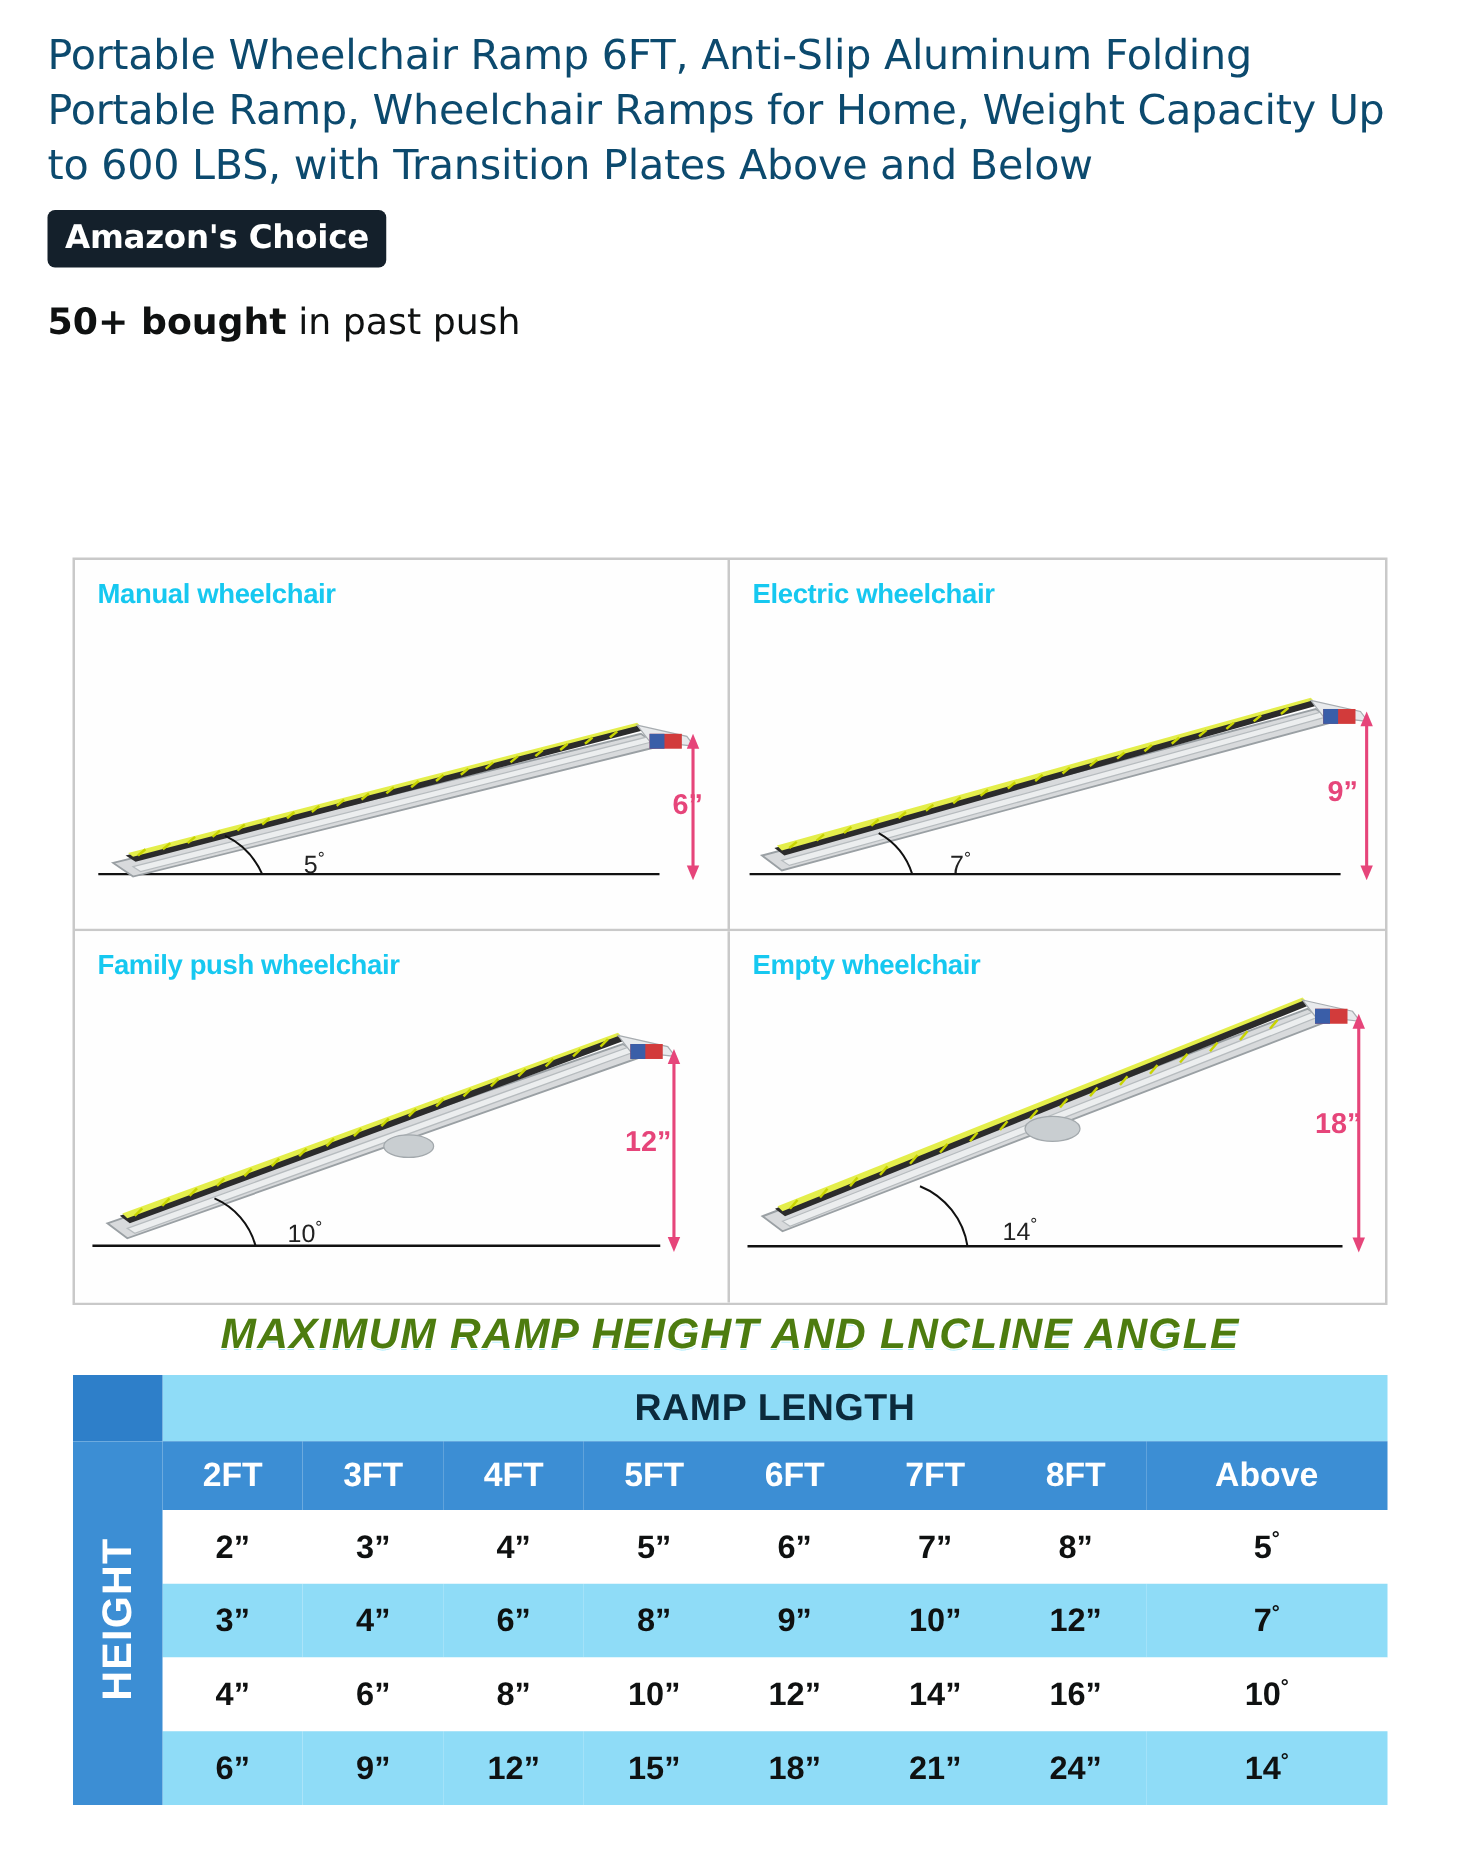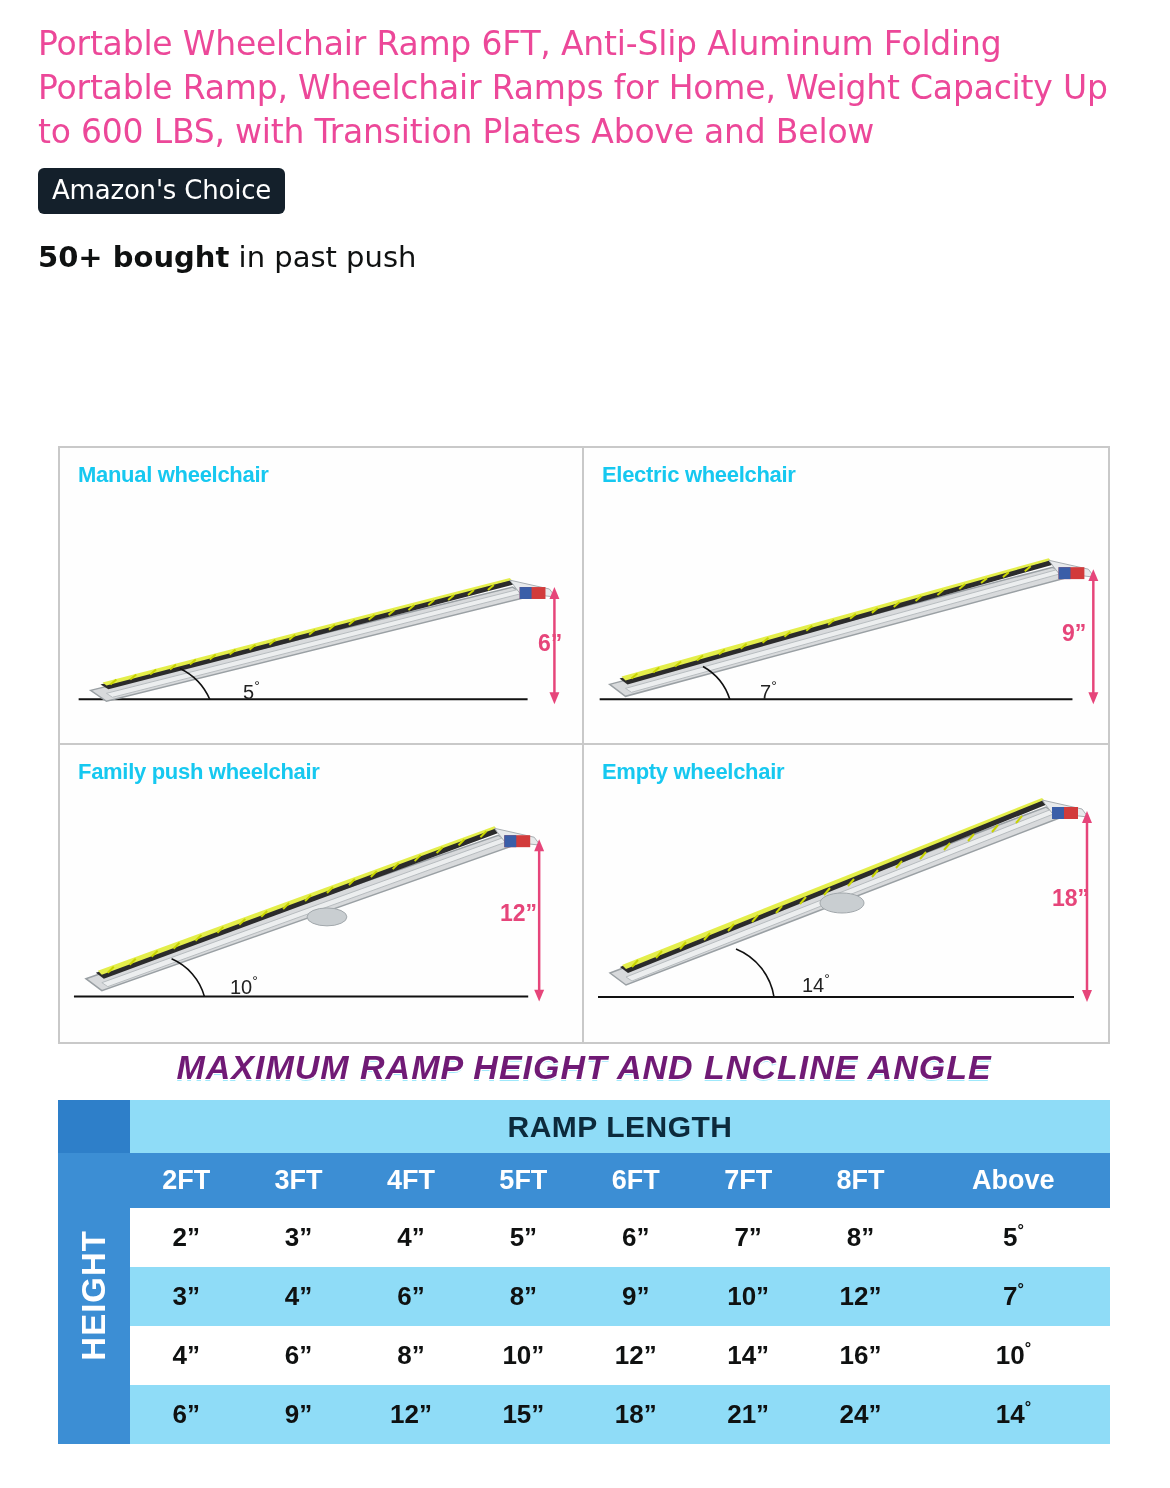--- a/index.html
+++ b/index.html
@@ -14,34 +14,34 @@
     color: #0f1111;
     position: relative;
     overflow: hidden;
   }
 
   
   .product-title {
     font-size: 33px;
     line-height: 44px;
     font-weight: 400;
-    color: #ec4899;
+    color: #0c4a6e;
     padding: 22px 26px 0 38px;
     letter-spacing: -0.2px;
   }
 
   .choice-row {
     padding: 14px 0 0 38px;
   }
   .choice-badge {
     display: inline-block;
     background: #14202b;
     color: #ffffff;
     font-size: 26px;
-    font-weight: 400;
+    font-weight: 700;
     padding: 7px 14px 9px 14px;
     border-radius: 6px;
     letter-spacing: -0.2px;
   }
 
   .bought-row {
     padding: 26px 0 0 38px;
     font-size: 29px;
     color: #0f1111;
   }
@@ -111,21 +111,21 @@
     position: absolute;
     left: 58px;
     top: 1048px;
     width: 1052px;
     text-align: center;
     font-family: "Liberation Sans", sans-serif;
     font-size: 34px;
     font-weight: bold;
     font-style: italic;
     letter-spacing: 1px;
-    color: #701a75;
+    color: #4d7c0f;
     text-shadow: -1px -1px 0 #ffffff, 1px -1px 0 #ffffff, -1px 1px 0 #ffffff,
                  1px 1px 0 #ffffff, 0 2px 0 #9fe9fb;
     white-space: nowrap;
   }
 
   
   .ramp-table {
     position: absolute;
     left: 58px;
     top: 1100px;

